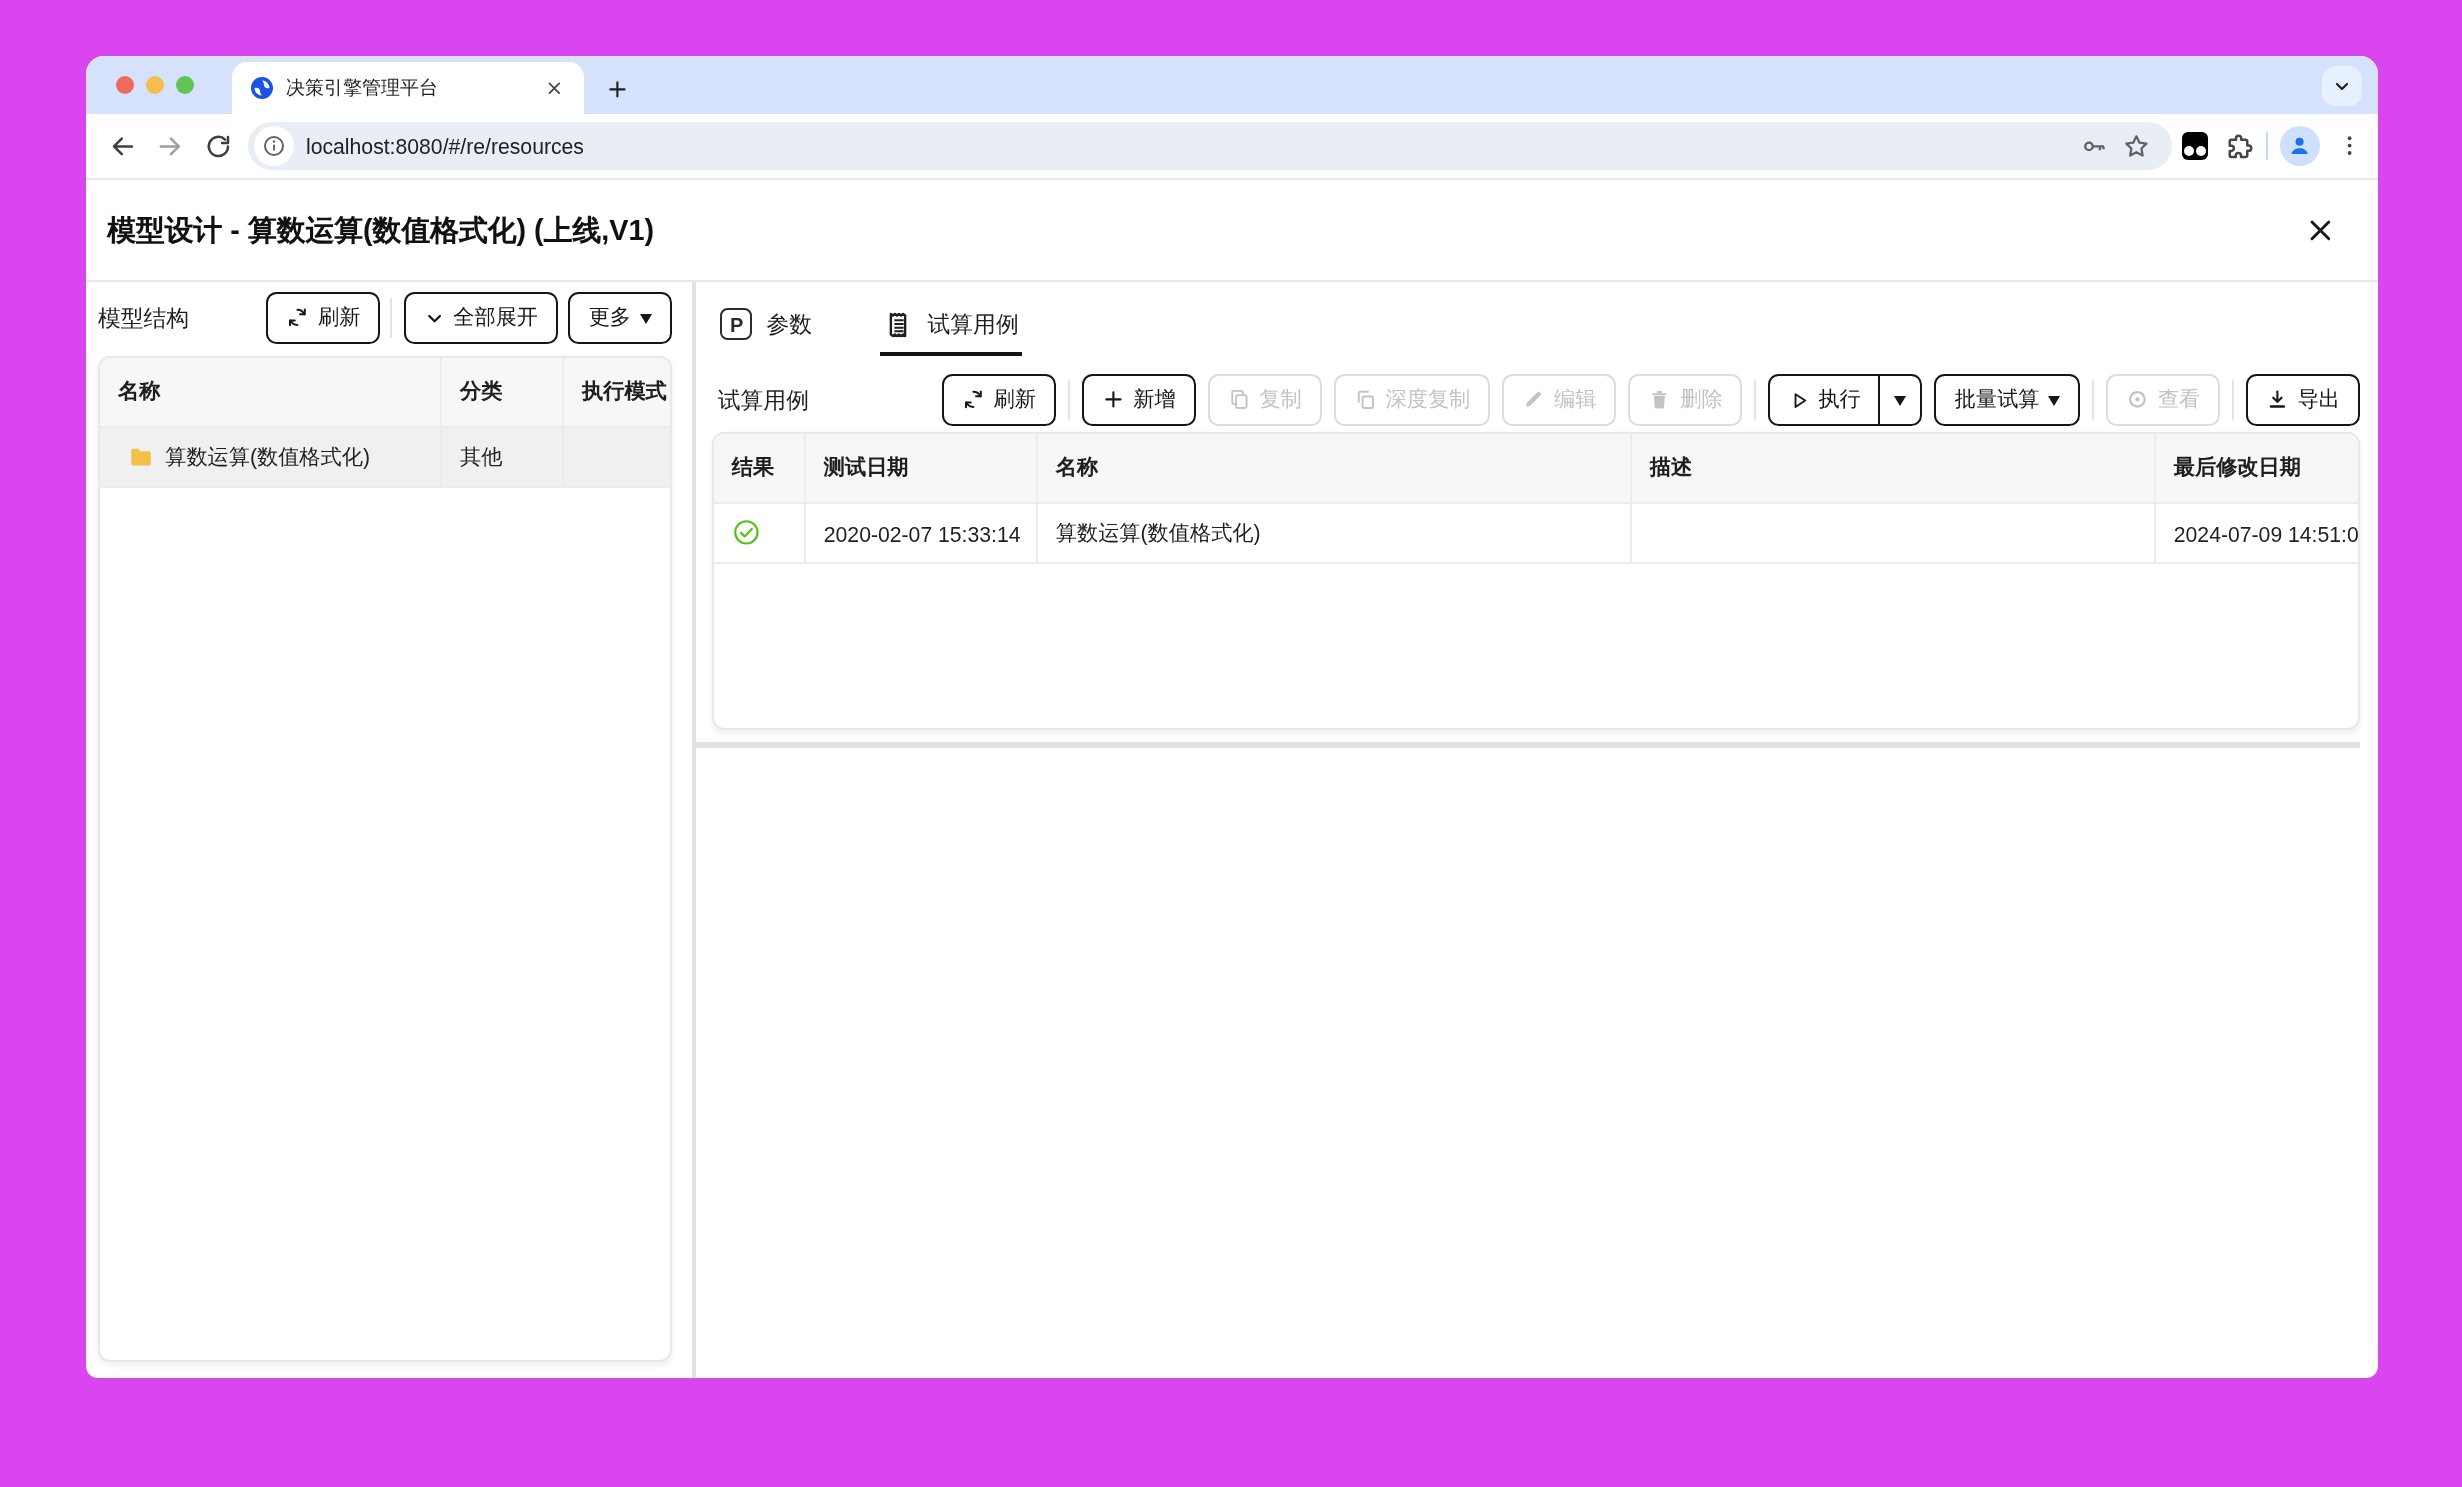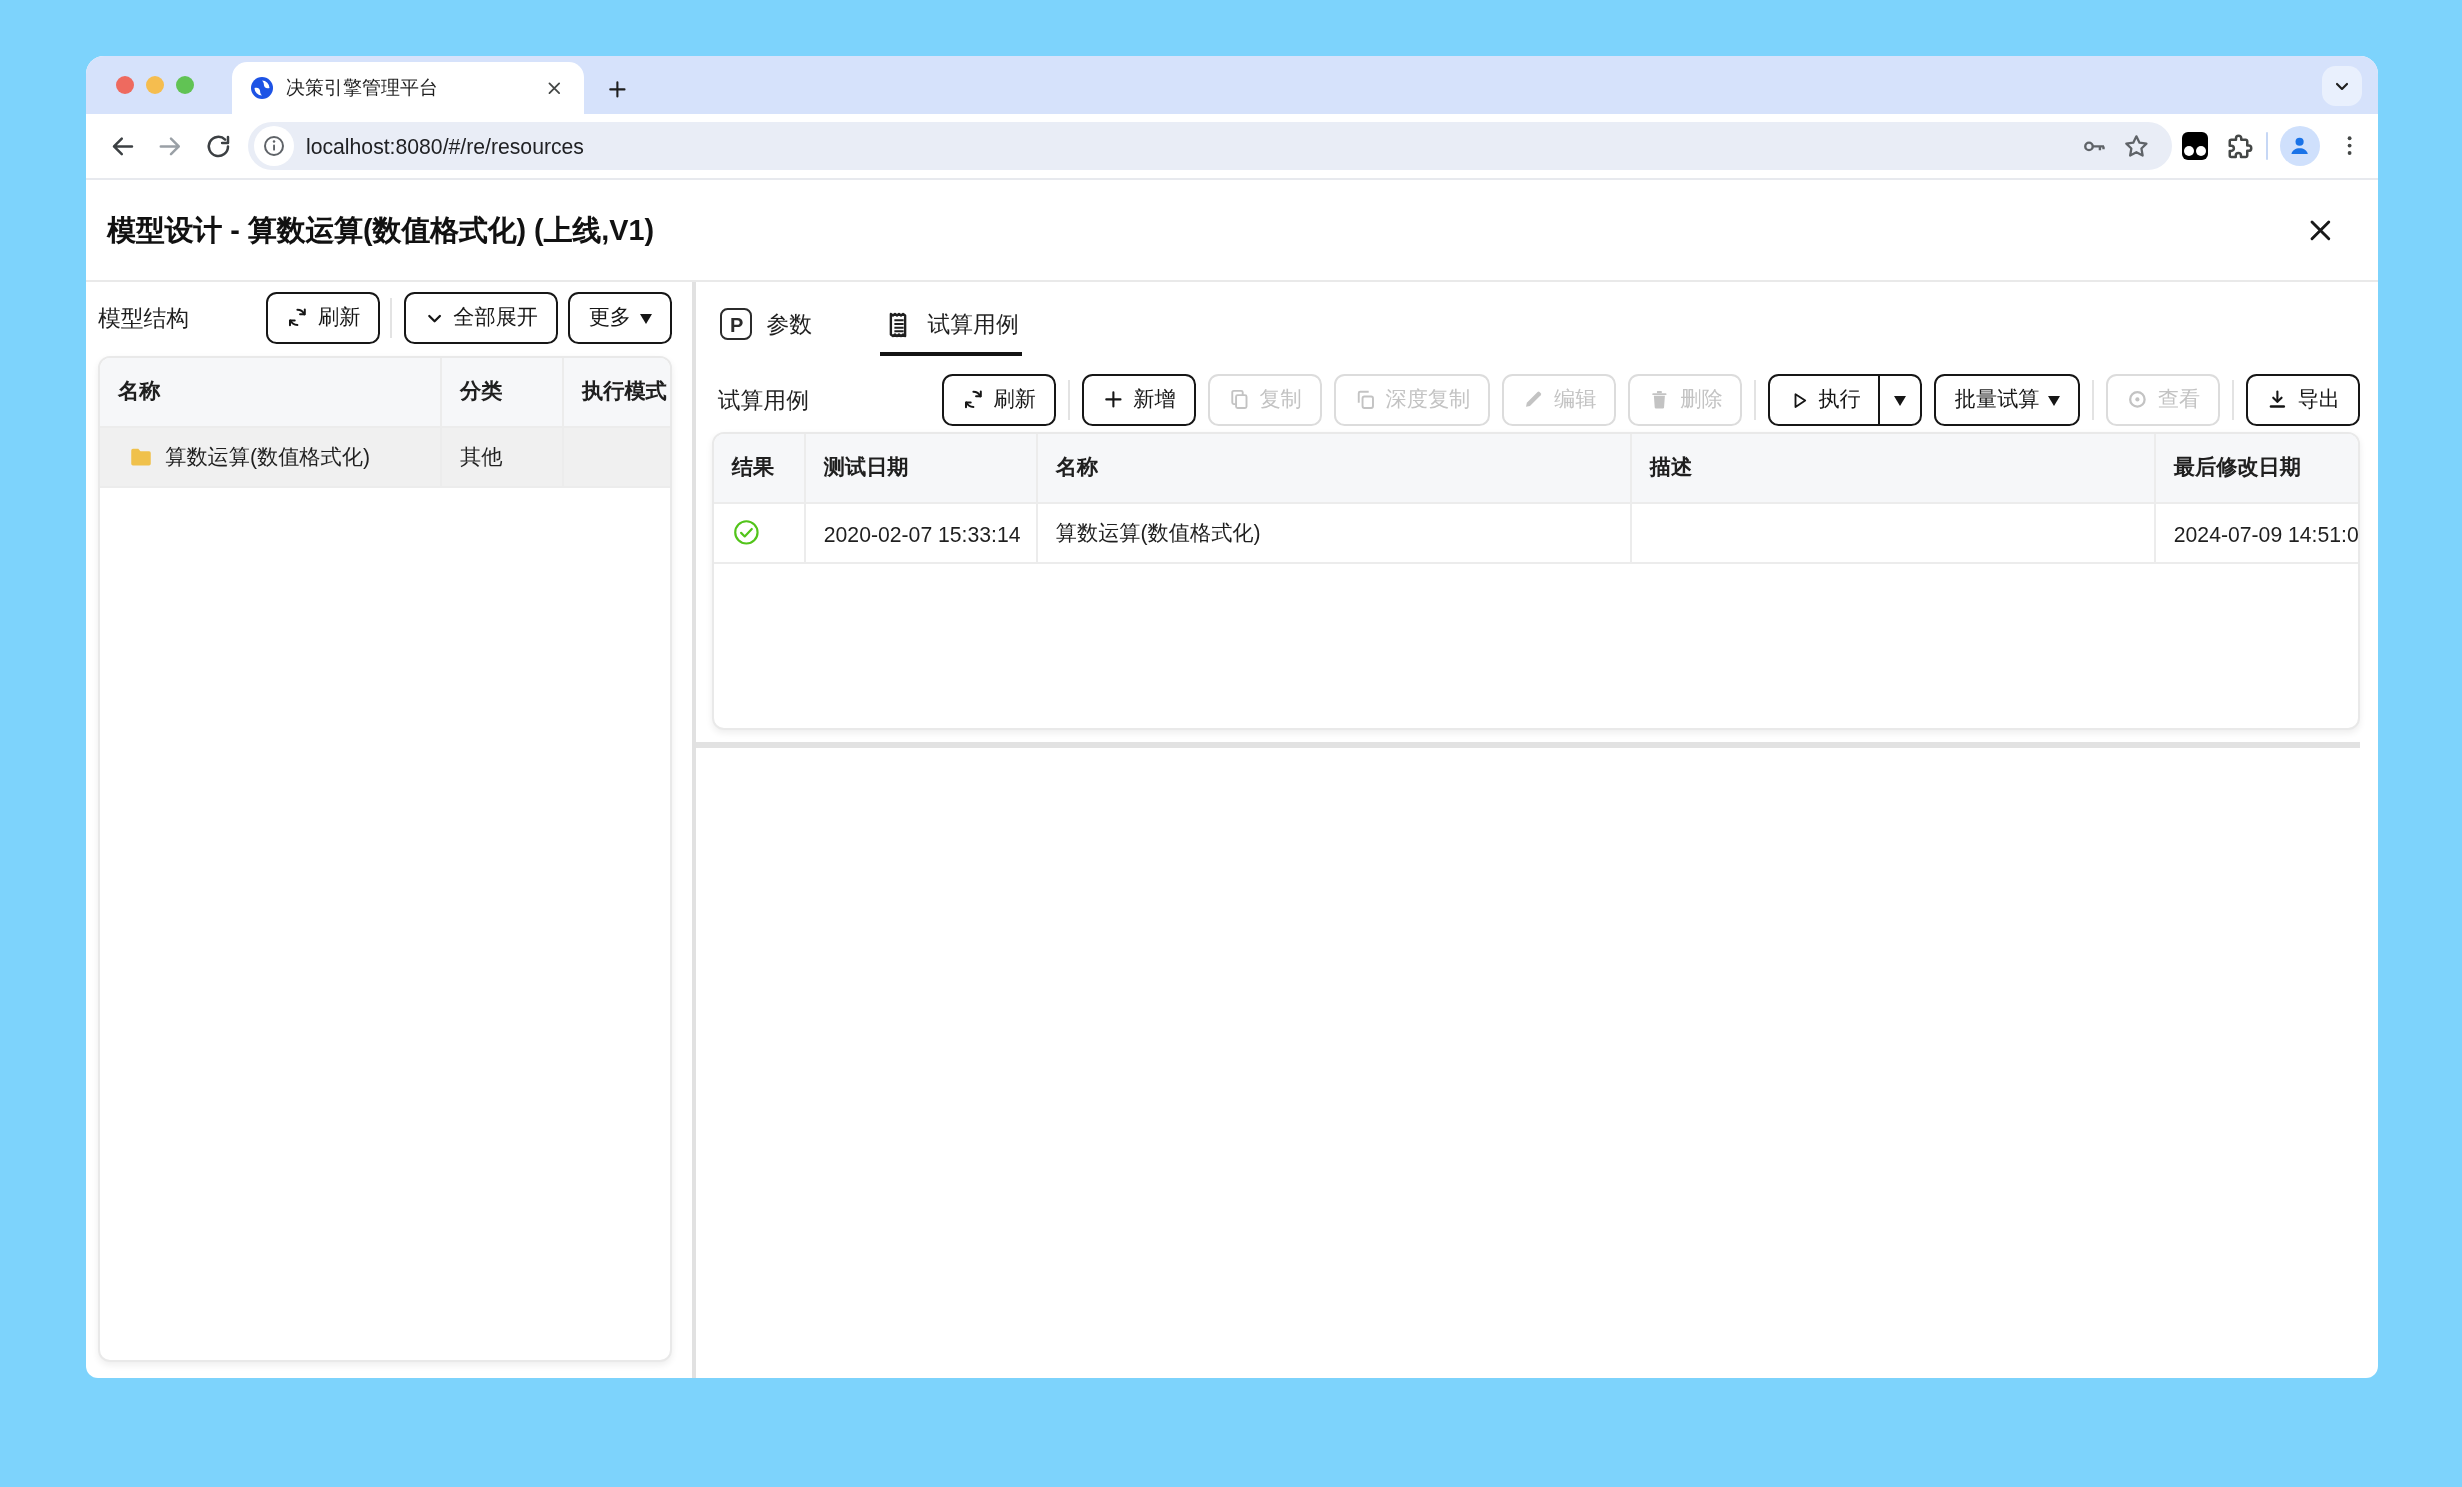--- a/index.html
+++ b/index.html
@@ -1,17 +1,17 @@
 <!DOCTYPE html>
 <html style="font-size:12px"><head>
 <meta charset="utf-8">
 <style>
   html,body{margin:0;padding:0;background:#000;}
   *{box-sizing:border-box;}
-  #canvas{position:relative;width:2462px;height:1487px;background:#7dd3fc;overflow:hidden;font-family:"Liberation Sans",sans-serif;}
+  #canvas{position:relative;width:2462px;height:1487px;background:#d946ef;overflow:hidden;font-family:"Liberation Sans",sans-serif;}
   #stage{position:absolute;left:0;top:0;width:1231px;height:744px;transform:scale(2);transform-origin:0 0;}
   .window{position:absolute;left:43px;top:28px;width:1146px;height:661px;background:#fff;border-radius:9px 9px 6px 6px;overflow:hidden;display:flex;flex-direction:column;}
 
   
   .tabstrip{position:relative;height:29px;background:#d6e2fb;flex:0 0 auto;display:flex;align-items:flex-end;}
   .traffic{position:absolute;left:15px;top:10px;display:flex;gap:6px;}
   .traffic span{width:9px;height:9px;border-radius:50%;display:block;}
   .light-red{background:#ee6a5f;}
   .light-yellow{background:#f5bd4f;}
   .light-green{background:#61c354;}

